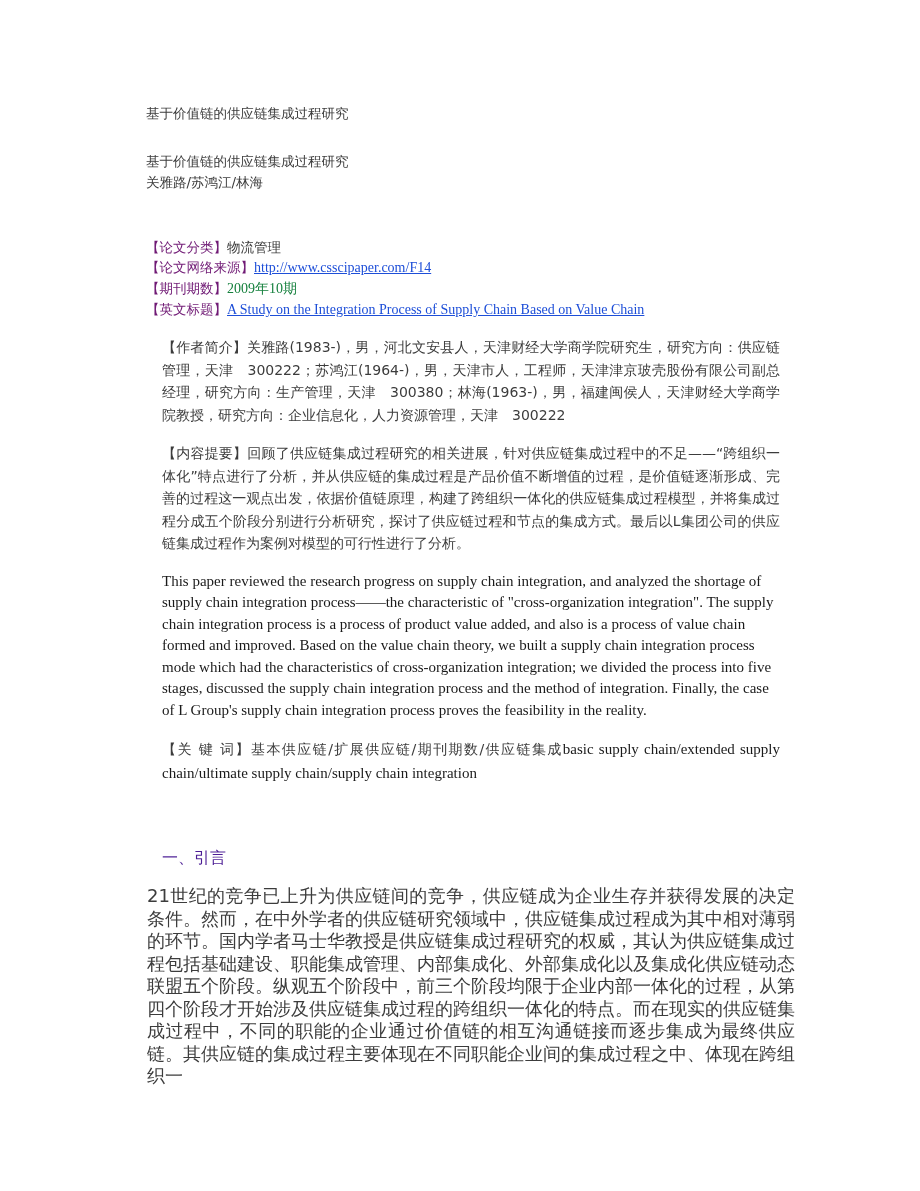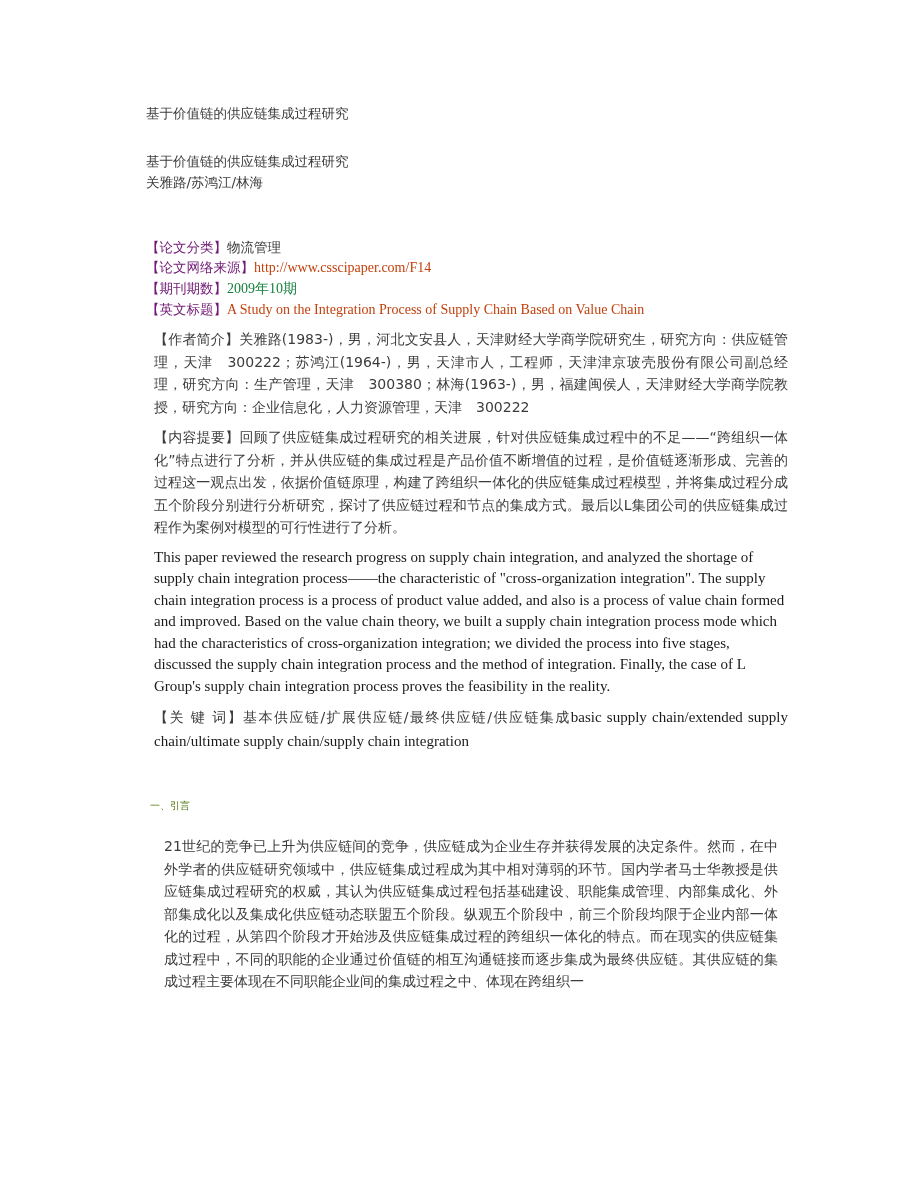--- a/index.html
+++ b/index.html
@@ -66,32 +66,33 @@
   .meta-row .meta-label {
     font-family: "DejaVu Sans", "Liberation Sans", sans-serif;
     color: #701a75;
   }
   .meta-row .meta-value-cjk {
     font-family: "DejaVu Sans", "Liberation Sans", sans-serif;
     color: #3c3c3c;
   }
   .meta-row .meta-value-latin {
     font-family: "Liberation Serif", "DejaVu Serif", serif;
-    color: #c2410c;
+    color: #1d4ed8;
     font-size: 14px;
+    text-decoration: underline;
   }
   .meta-row .meta-value-mixed {
     font-family: "Liberation Serif", "DejaVu Serif", serif;
     color: #15803d;
     font-size: 14px;
   }
 
   
   .para {
-    margin: 8px;
+    margin: 16px;
     text-align: justify;
     text-justify: inter-ideograph;
   }
   .para-cjk {
     font-family: "DejaVu Sans", "Liberation Sans", sans-serif;
     color: #3c3c3c;
     font-size: 14px;
     line-height: 22.5px;
   }
   .para-latin {
@@ -109,31 +110,31 @@
   }
   .para-keywords .kw-latin {
     font-family: "Liberation Serif", "DejaVu Serif", serif;
     color: #1a1a1a;
     font-size: 15px;
   }
 
   
   .section-gap { height: 30px; }
   .section-heading {
-    margin: 4px;
+    margin: 16px;
     font-family: "DejaVu Sans", "Liberation Sans", sans-serif;
     font-weight: normal;
-    font-size: 10px;
+    font-size: 16px;
     line-height: 22px;
-    color: #4d7c0f;
+    color: #4c1d95;
   }
   .body-para {
-    margin: 18px;
+    margin: 1px;
     font-family: "DejaVu Sans", "Liberation Sans", sans-serif;
-    font-size: 14px;
+    font-size: 18px;
     line-height: 22.5px;
     color: #3c3c3c;
     text-align: justify;
     text-justify: inter-ideograph;
   }
 </style>
 </head>
 <body>
 
 <div class="page">
@@ -170,21 +171,21 @@
       </div>
 
     </div>
 
     <p class="para para-cjk"><span>【作者简介】</span><span>关雅路(1983-)，男，河北文安县人，天津财经大学商学院研究生，研究方向：供应链管理，天津　300222；苏鸿江(1964-)，男，天津市人，工程师，天津津京玻壳股份有限公司副总经理，研究方向：生产管理，天津　300380；林海(1963-)，男，福建闽侯人，天津财经大学商学院教授，研究方向：企业信息化，人力资源管理，天津　300222</span></p>
 
     <p class="para para-cjk"><span>【内容提要】</span><span>回顾了供应链集成过程研究的相关进展，针对供应链集成过程中的不足——“跨组织一体化”特点进行了分析，并从供应链的集成过程是产品价值不断增值的过程，是价值链逐渐形成、完善的过程这一观点出发，依据价值链原理，构建了跨组织一体化的供应链集成过程模型，并将集成过程分成五个阶段分别进行分析研究，探讨了供应链过程和节点的集成方式。最后以L集团公司的供应链集成过程作为案例对模型的可行性进行了分析。</span></p>
 
     <p class="para para-latin"><span>This paper reviewed the research progress on supply chain integration, and analyzed the shortage of supply chain integration process——the characteristic of "cross-organization integration". The supply chain integration process is a process of product value added, and also is a process of value chain formed and improved. Based on the value chain theory, we built a supply chain integration process mode which had the characteristics of cross-organization integration; we divided the process into five stages, discussed the supply chain integration process and the method of integration. Finally, the case of L Group's supply chain integration process proves the feasibility in the reality.</span></p>
 
-    <p class="para para-keywords"><span>【关 键 词】</span><span>基本供应链/扩展供应链/最终供应链/供应链集成</span><span class="kw-latin">basic supply chain/extended supply chain/ultimate supply chain/supply chain integration</span></p>
+    <p class="para para-keywords"><span>【关 键 词】</span><span>基本供应链/扩展供应链/期刊期数/供应链集成</span><span class="kw-latin">basic supply chain/extended supply chain/ultimate supply chain/supply chain integration</span></p>
 
     <div class="section-gap"></div>
 
     <h2 class="section-heading">一、引言</h2>
 
     <p class="body-para">21世纪的竞争已上升为供应链间的竞争，供应链成为企业生存并获得发展的决定条件。然而，在中外学者的供应链研究领域中，供应链集成过程成为其中相对薄弱的环节。国内学者马士华教授是供应链集成过程研究的权威，其认为供应链集成过程包括基础建设、职能集成管理、内部集成化、外部集成化以及集成化供应链动态联盟五个阶段。纵观五个阶段中，前三个阶段均限于企业内部一体化的过程，从第四个阶段才开始涉及供应链集成过程的跨组织一体化的特点。而在现实的供应链集成过程中，不同的职能的企业通过价值链的相互沟通链接而逐步集成为最终供应链。其供应链的集成过程主要体现在不同职能企业间的集成过程之中、体现在跨组织一</p>
 
   </div>
 </div>
 

